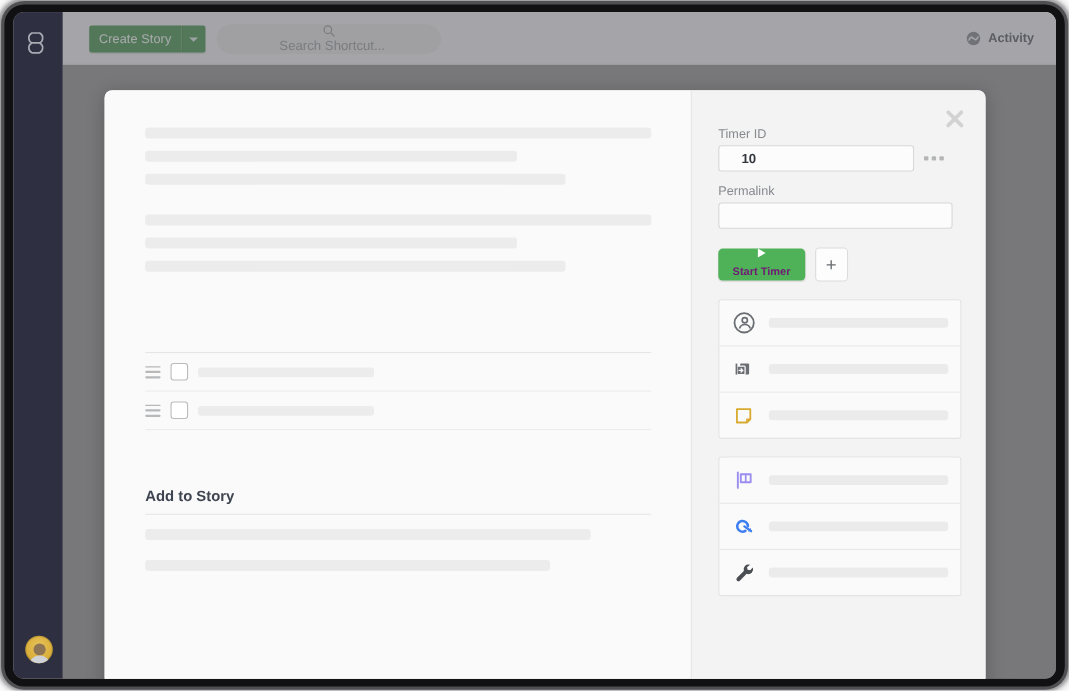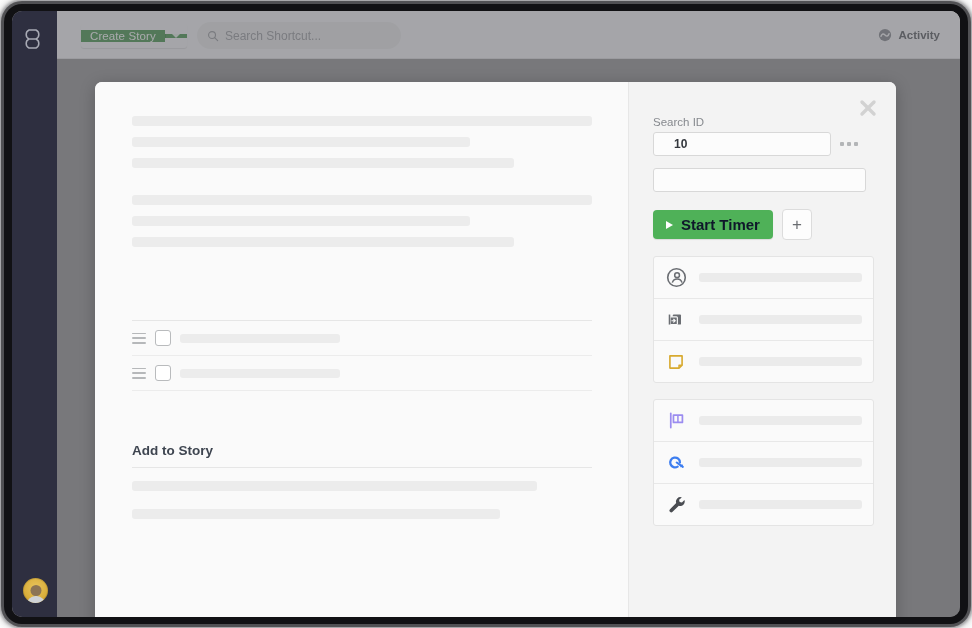--- a/index.html
+++ b/index.html
@@ -82,21 +82,20 @@
     z-index: 2;
   }
   .create-story-group {
     position: absolute;
     left: 24px; top: 12px;
     display: flex;
     height: 25px;
     border-radius: 3px;
     overflow: hidden;
     box-shadow: 0 1px 1px rgba(0,0,0,0.10);
-    align-items: center;
   }
   .create-story-btn {
     background: #4c9a53;
     color: #ffffff;
     font-size: 11.5px;
     padding: 0 9px;
     display: flex; align-items: center;
     border: none;
     cursor: pointer;
     letter-spacing: 0.1px;
@@ -117,20 +116,21 @@
   .search-box {
     position: absolute;
     left: 140px; top: 11px;
     width: 204px; height: 27px;
     border-radius: 14px;
     background: #eceded;
     display: flex; align-items: center;
     padding: 0 10px;
     box-sizing: border-box;
     cursor: text;
+    flex-direction: column;
   }
   .search-box .ph {
     font-size: 12px;
     color: #9ea0a3;
     margin-left: 6px;
   }
   .activity-btn {
     position: absolute;
     right: 20px; top: 12px;
     height: 24px;
@@ -260,30 +260,31 @@
     box-sizing: border-box;
     display: flex; align-items: center;
     cursor: text;
   }
   .kebab { display: flex; gap: 3px; cursor: pointer; padding: 4px 0; }
   .kebab i { width: 4px; height: 4px; background: #b3b5b7; border-radius: 1px; display: block; }
 
   .timer-row { display: flex; align-items: center; gap: 9px; margin-top: 17px; }
   .timer-btn {
     background: #4fb158;
-    color: #0f172a;
-    font-size: 15px;
+    color: #701a75;
+    font-size: 10px;
     font-weight: bold;
     height: 29px;
     border-radius: 4px;
     padding: 0 13px;
     display: flex; align-items: center; gap: 8px;
     border: none;
     cursor: pointer;
     box-shadow: 0 1px 1px rgba(0,0,0,0.10);
+    flex-direction: column;
   }
   .play-tri {
     width: 0; height: 0;
     border-top: 4.5px solid transparent;
     border-bottom: 4.5px solid transparent;
     border-left: 7px solid #fff;
   }
   .plus-btn {
     width: 28px; height: 29px;
     background: #fdfdfd;
@@ -410,32 +411,33 @@
         <div class="section-head">Add to Story</div>
         <div class="rule"></div>
         <div style="height:13px"></div>
         <div class="skel" style="width:88%"></div>
         <div style="height:7px"></div>
         <div class="skel" style="width:80%"></div>
       </div>
 
       <div class="modal-right">
 
-        <div class="field-label">Search ID</div>
+        <div class="field-label">Timer ID</div>
         <div class="field-row">
           <div class="text-input" style="width:178px">10</div>
           <span class="kebab">
               <i></i>
               <i></i>
               <i></i>
             </span>
         </div>
 
         <div style="height:12px"></div>
 
+        <div class="field-label">Permalink</div>
         <div class="text-input" style="width:213px"></div>
 
         <div class="timer-row">
           <div class="timer-btn">
             <span class="play-tri"></span>
             <span>Start Timer</span>
           </div>
           <div class="plus-btn">+</div>
         </div>
 

